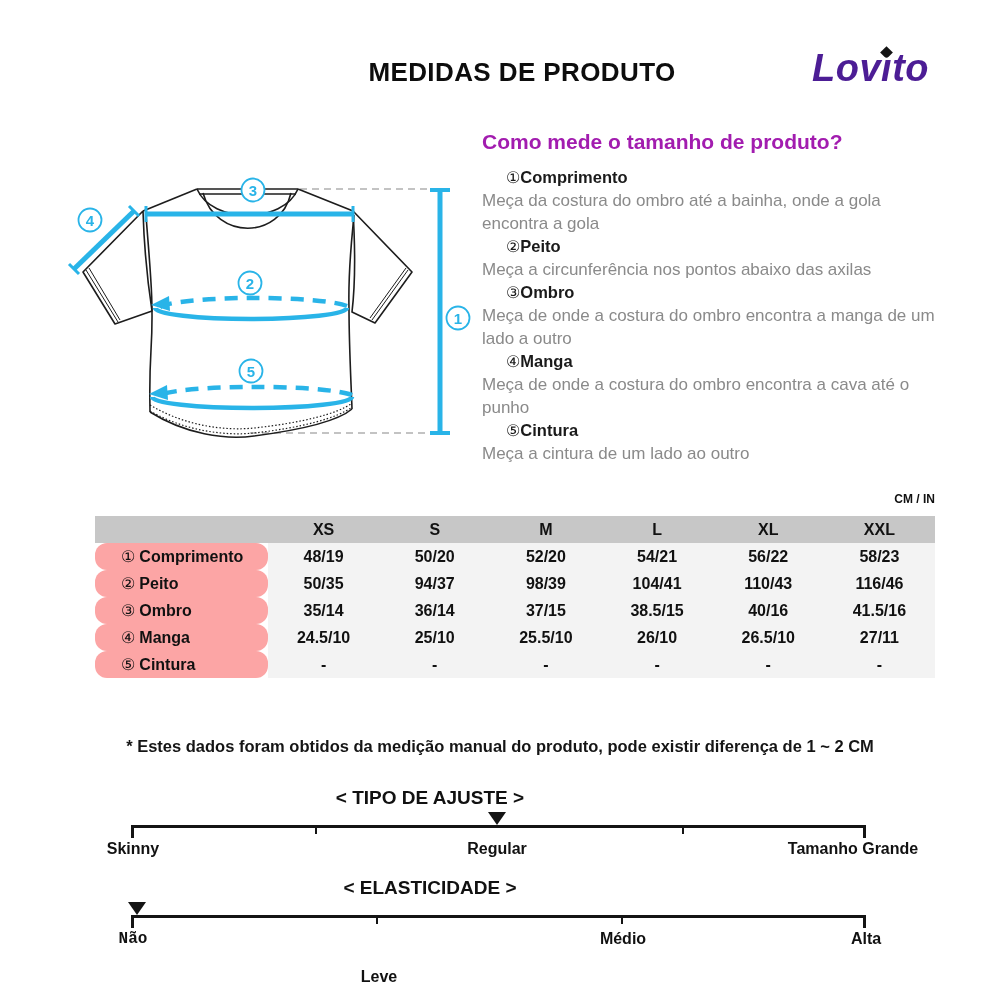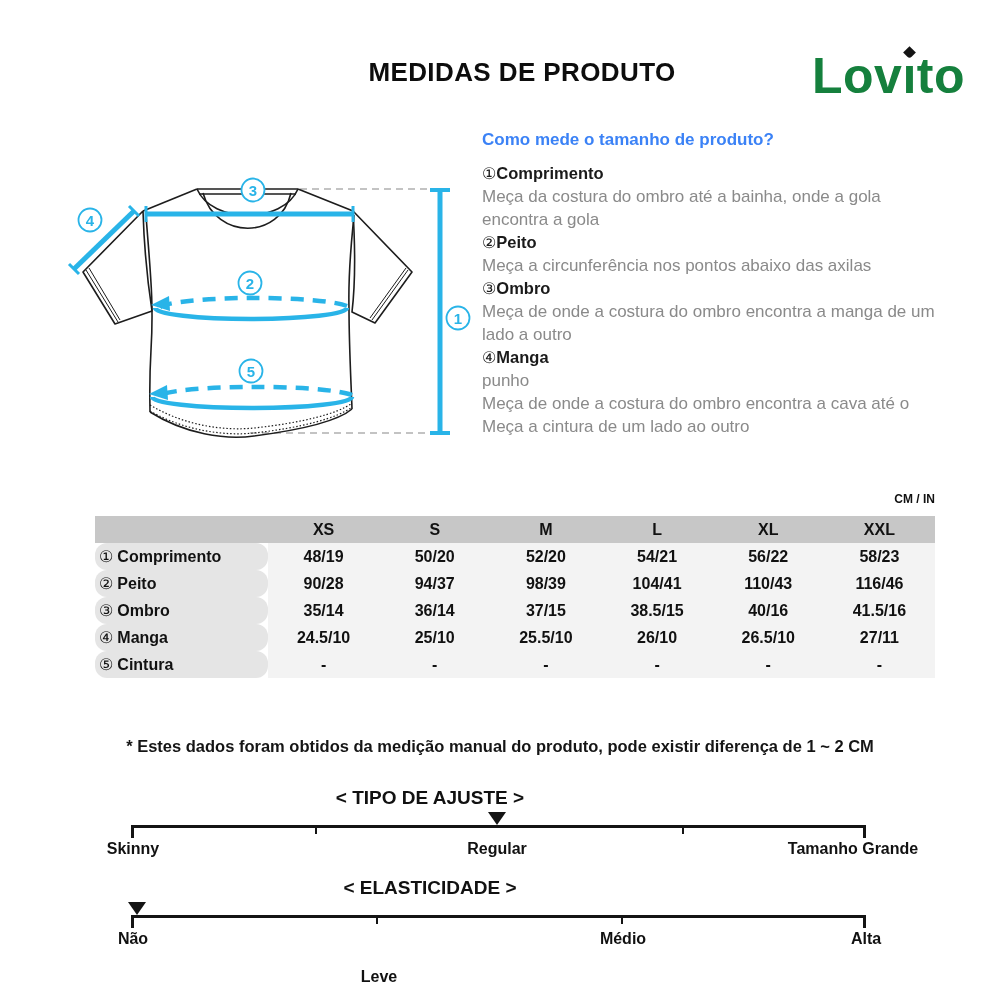--- a/index.html
+++ b/index.html
@@ -2,40 +2,40 @@
 <html><head>
 <meta charset="utf-8">
 <style>
   * { margin:0; padding:0; box-sizing:border-box; }
   html,body { width:1000px; height:1000px; background:#fff; font-family:"Liberation Sans", sans-serif; color:#111; }
   .page { position:relative; width:1000px; height:1000px; background:#fff; overflow:hidden; }
 
   .title { position:absolute; top:57px; left:0; width:1000px; text-align:center;
            font-size:26px; font-weight:800; letter-spacing:.4px; color:#0d0d0d;padding-left:44px; }
 
-  .logo { position:absolute; top:47px; left:812px; font-size:50px; font-weight:800; color:#15803d; letter-spacing:.5px; }
+  .logo { position:absolute; top:47px; left:812px; font-size:38px; font-weight:800; color:#4c1d95; letter-spacing:.5px;font-style:italic; }
   .logo .dotless { position:relative; display:inline-block; }
   .logo .heart { position:absolute; left:50%; top:1px; width:9px; height:9px; margin-left:-5px;
                  background:#141414; transform:rotate(45deg); border-radius:0 0 3px 0; }
 
   .diagram { position:absolute; left:50px; top:150px; }
 
   .howto { position:absolute; left:482px; top:130px; width:470px; }
-  .howto h2 { font-size:17px; font-weight:700; margin-bottom:12px; color:#3b82f6; }
-  .hw-label { font-size:16.5px; font-weight:700; line-height:23px; color:#1a1a1a; }
+  .howto h2 { font-size:21px; font-weight:700; margin-bottom:12px; color:#a21caf; }
+  .hw-label { font-size:16.5px; font-weight:700; line-height:23px; color:#1a1a1a;margin-left:24px; }
   .hw-label .num { font-weight:400; font-size:16px; }
   .hw-desc { font-size:17px; line-height:23px; color:#8a8a8a; font-weight:400; }
 
   .unit { position:absolute; left:95px; top:492px; width:840px; text-align:right; font-size:12px; font-weight:700; }
 
   .size-table { position:absolute; left:95px; top:516px; width:840px;
                 display:grid; grid-template-columns:173px repeat(6,1fr); gap:0; }
   .size-table > div { height:27px; line-height:27px; font-size:16px; }
   .th { background:#c7c7c7; text-align:center; font-weight:700; }
-  .tl { background:#e5e5e5; padding-left:4px; white-space:nowrap;border-radius:12px; }
+  .tl { background:#fca5a5; padding-left:26px; white-space:nowrap;border-radius:12px; }
   .tl .num { font-weight:400; margin-right:4px; }
   .tl .lbl { font-weight:700; }
   .td { background:#f3f3f3; text-align:center; font-weight:700; font-size:15.5px; }
 
   .note { position:absolute; left:0; top:737px; width:1000px; text-align:center;
           font-size:16.5px; font-weight:700; color:#151515; }
 
   .scale-title { position:absolute; left:0; width:860px; text-align:center; font-size:19px; font-weight:800; }
   .scale-line { position:absolute; left:131px; width:735px; height:3px; background:#141414; }
   .scale-cap { position:absolute; top:0; width:3px; height:13px; background:#141414; }
@@ -149,24 +149,25 @@
       </div>
 
     <div class="hw-label"><span class="num">③</span><span>Ombro</span></div>
     <div class="hw-desc">
         <div>Meça de onde a costura do ombro encontra a manga de um</div>
         <div>lado a outro</div>
       </div>
 
     <div class="hw-label"><span class="num">④</span><span>Manga</span></div>
     <div class="hw-desc">
+        <div>Meça de onde a costura do ombro encontra a cava até o</div>
         <div>punho</div>
-        <div>Meça de onde a costura do ombro encontra a cava até o</div>
-      </div>
-
+      </div>
+
+    <div class="hw-label"><span class="num">⑤</span><span>Cintura</span></div>
     <div class="hw-desc">
         <div>Meça a cintura de um lado ao outro</div>
       </div>
   </div>
 
   <div class="unit">CM / IN</div>
 
   <div class="size-table">
     <div class="th"></div>
     <div class="th">XS</div>
@@ -178,21 +179,21 @@
 
     <div class="tl"><span class="num">①</span><span class="lbl">Comprimento</span></div>
     <div class="td">48/19</div>
     <div class="td">50/20</div>
     <div class="td">52/20</div>
     <div class="td">54/21</div>
     <div class="td">56/22</div>
     <div class="td">58/23</div>
 
     <div class="tl"><span class="num">②</span><span class="lbl">Peito</span></div>
-    <div class="td">90/28</div>
+    <div class="td">50/35</div>
     <div class="td">94/37</div>
     <div class="td">98/39</div>
     <div class="td">104/41</div>
     <div class="td">110/43</div>
     <div class="td">116/46</div>
 
     <div class="tl"><span class="num">③</span><span class="lbl">Ombro</span></div>
     <div class="td">35/14</div>
     <div class="td">36/14</div>
     <div class="td">37/15</div>
@@ -232,18 +233,18 @@
   <div class="scale-label" style="left:853px; top:840px;">Tamanho Grande</div>
 
   <div class="scale-title" style="top:877px;">&lt; ELASTICIDADE &gt;</div>
   <div class="scale-line" style="top:915px;">
     <span class="scale-cap left"></span>
     <span class="scale-cap right"></span>
     <span class="scale-tick" style="left:245px;"></span>
     <span class="scale-tick" style="left:490px;"></span>
     <span class="scale-marker" style="left:-3px;"></span>
   </div>
-  <div class="scale-label" style="left:133px; top:930px;">Não</div>
+  <div class="scale-label" style="left:133px; top:930px;font-family:Liberation Mono, monospace;">Não</div>
   <div class="scale-label" style="left:379px; top:968px;">Leve</div>
   <div class="scale-label" style="left:623px; top:930px;text-align:right;">Médio</div>
   <div class="scale-label" style="left:866px; top:930px;">Alta</div>
 
 </div>
 
 </body></html>

